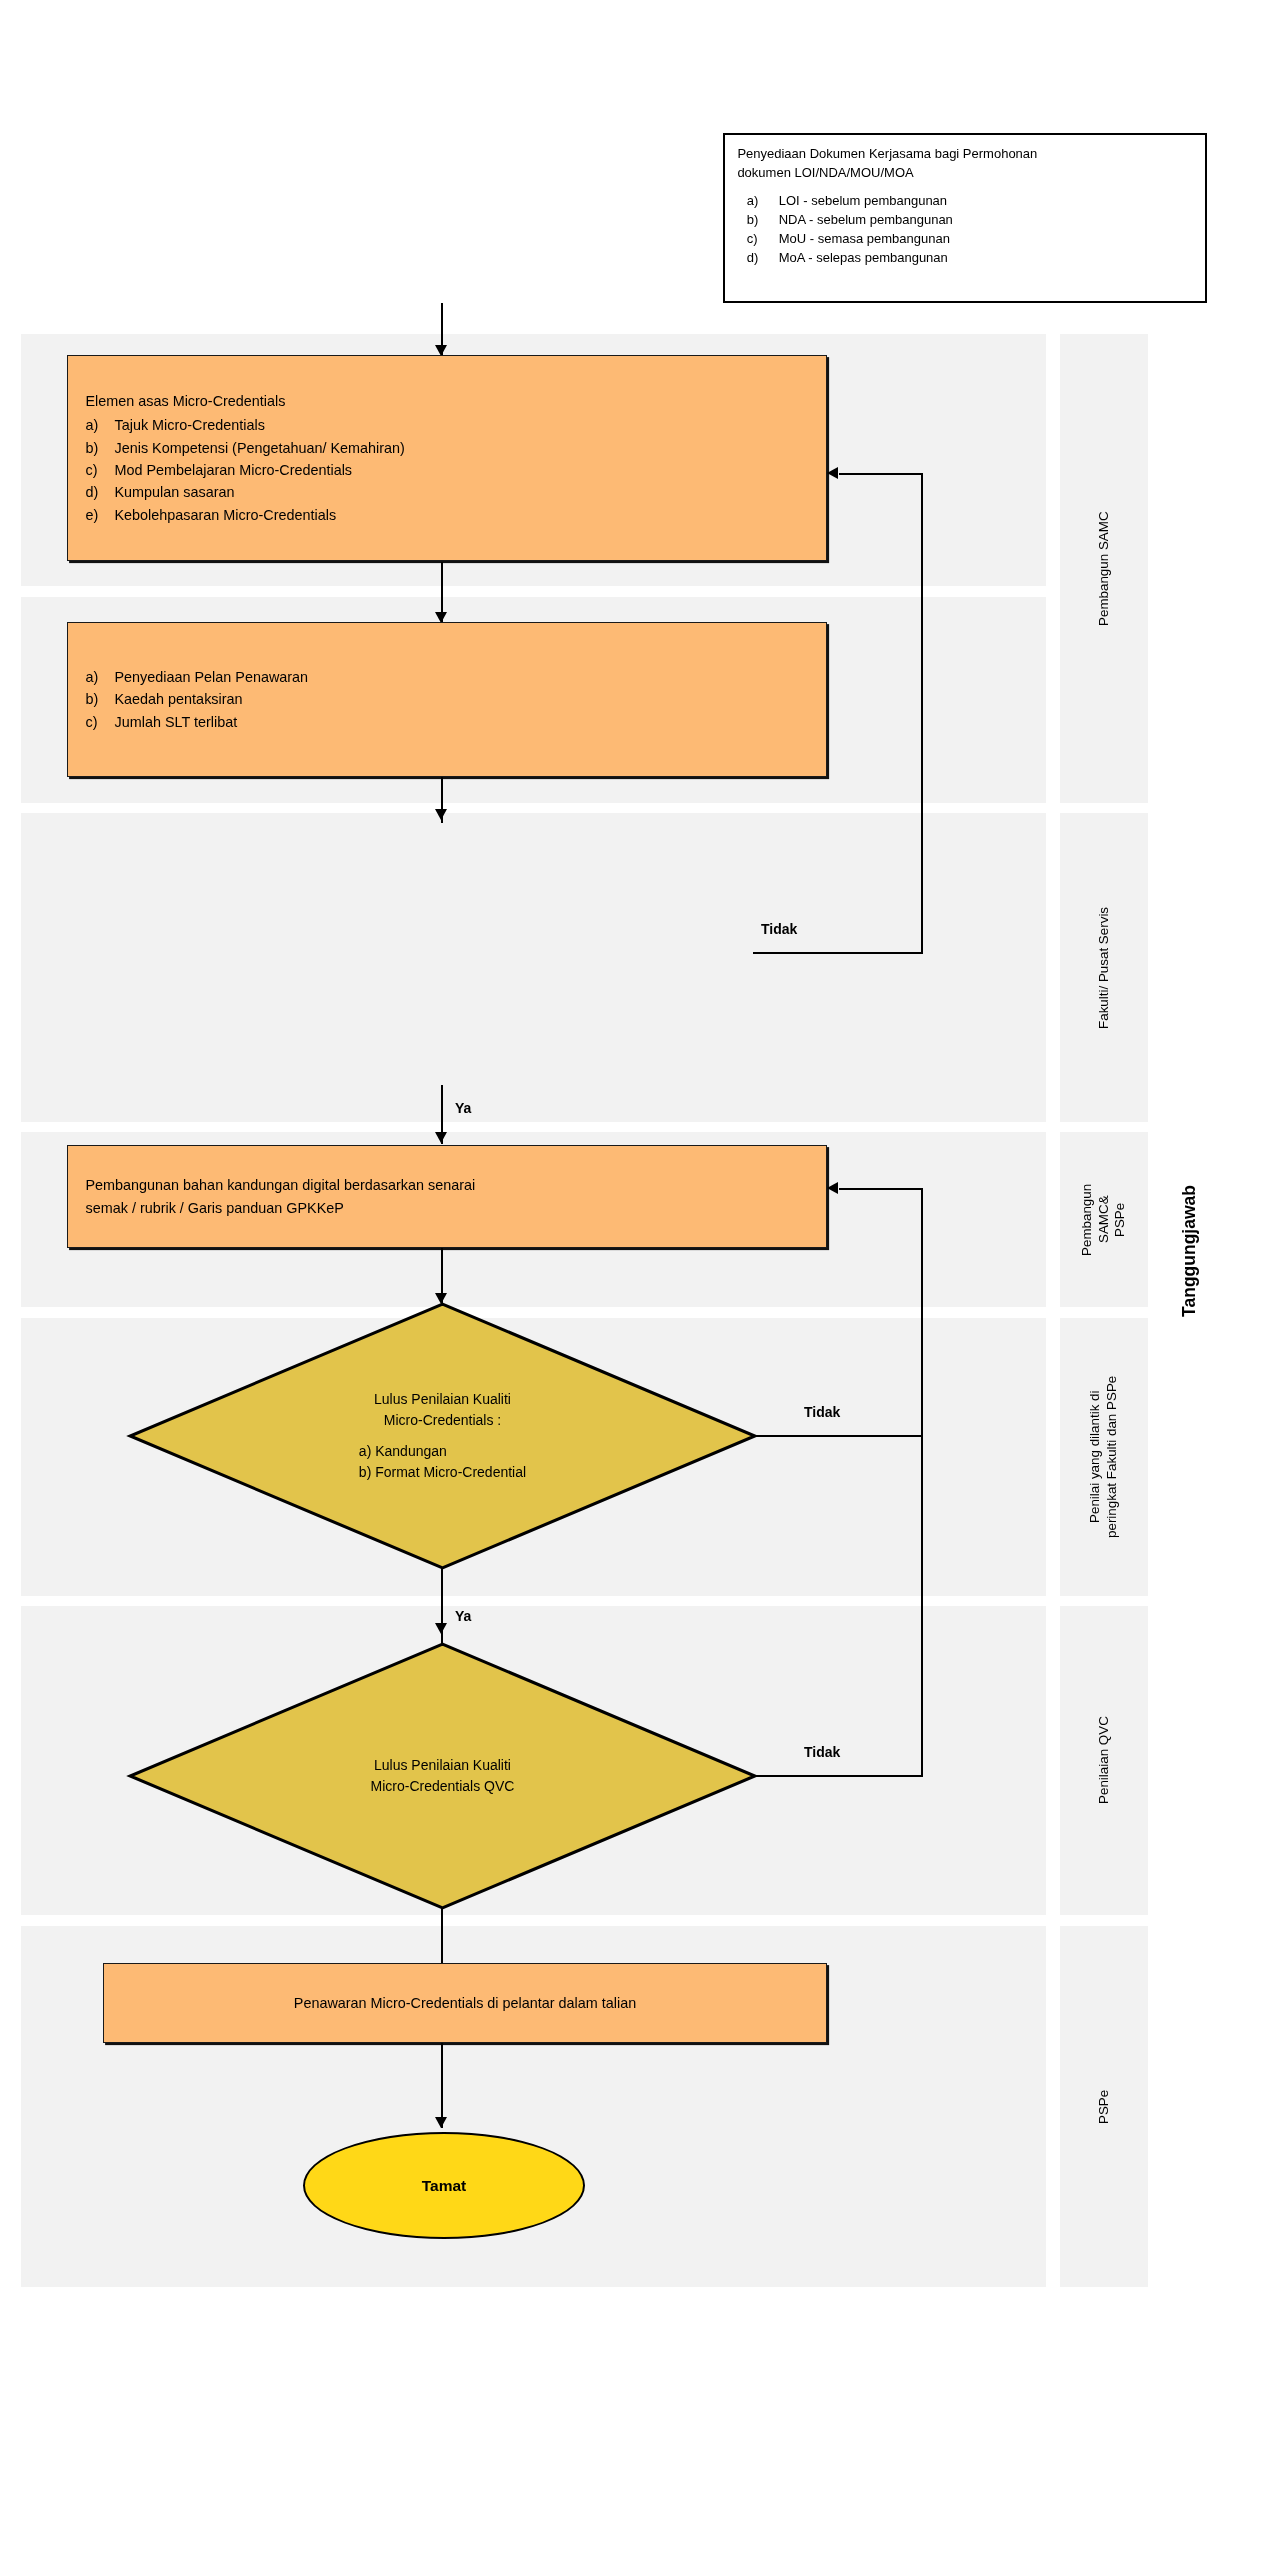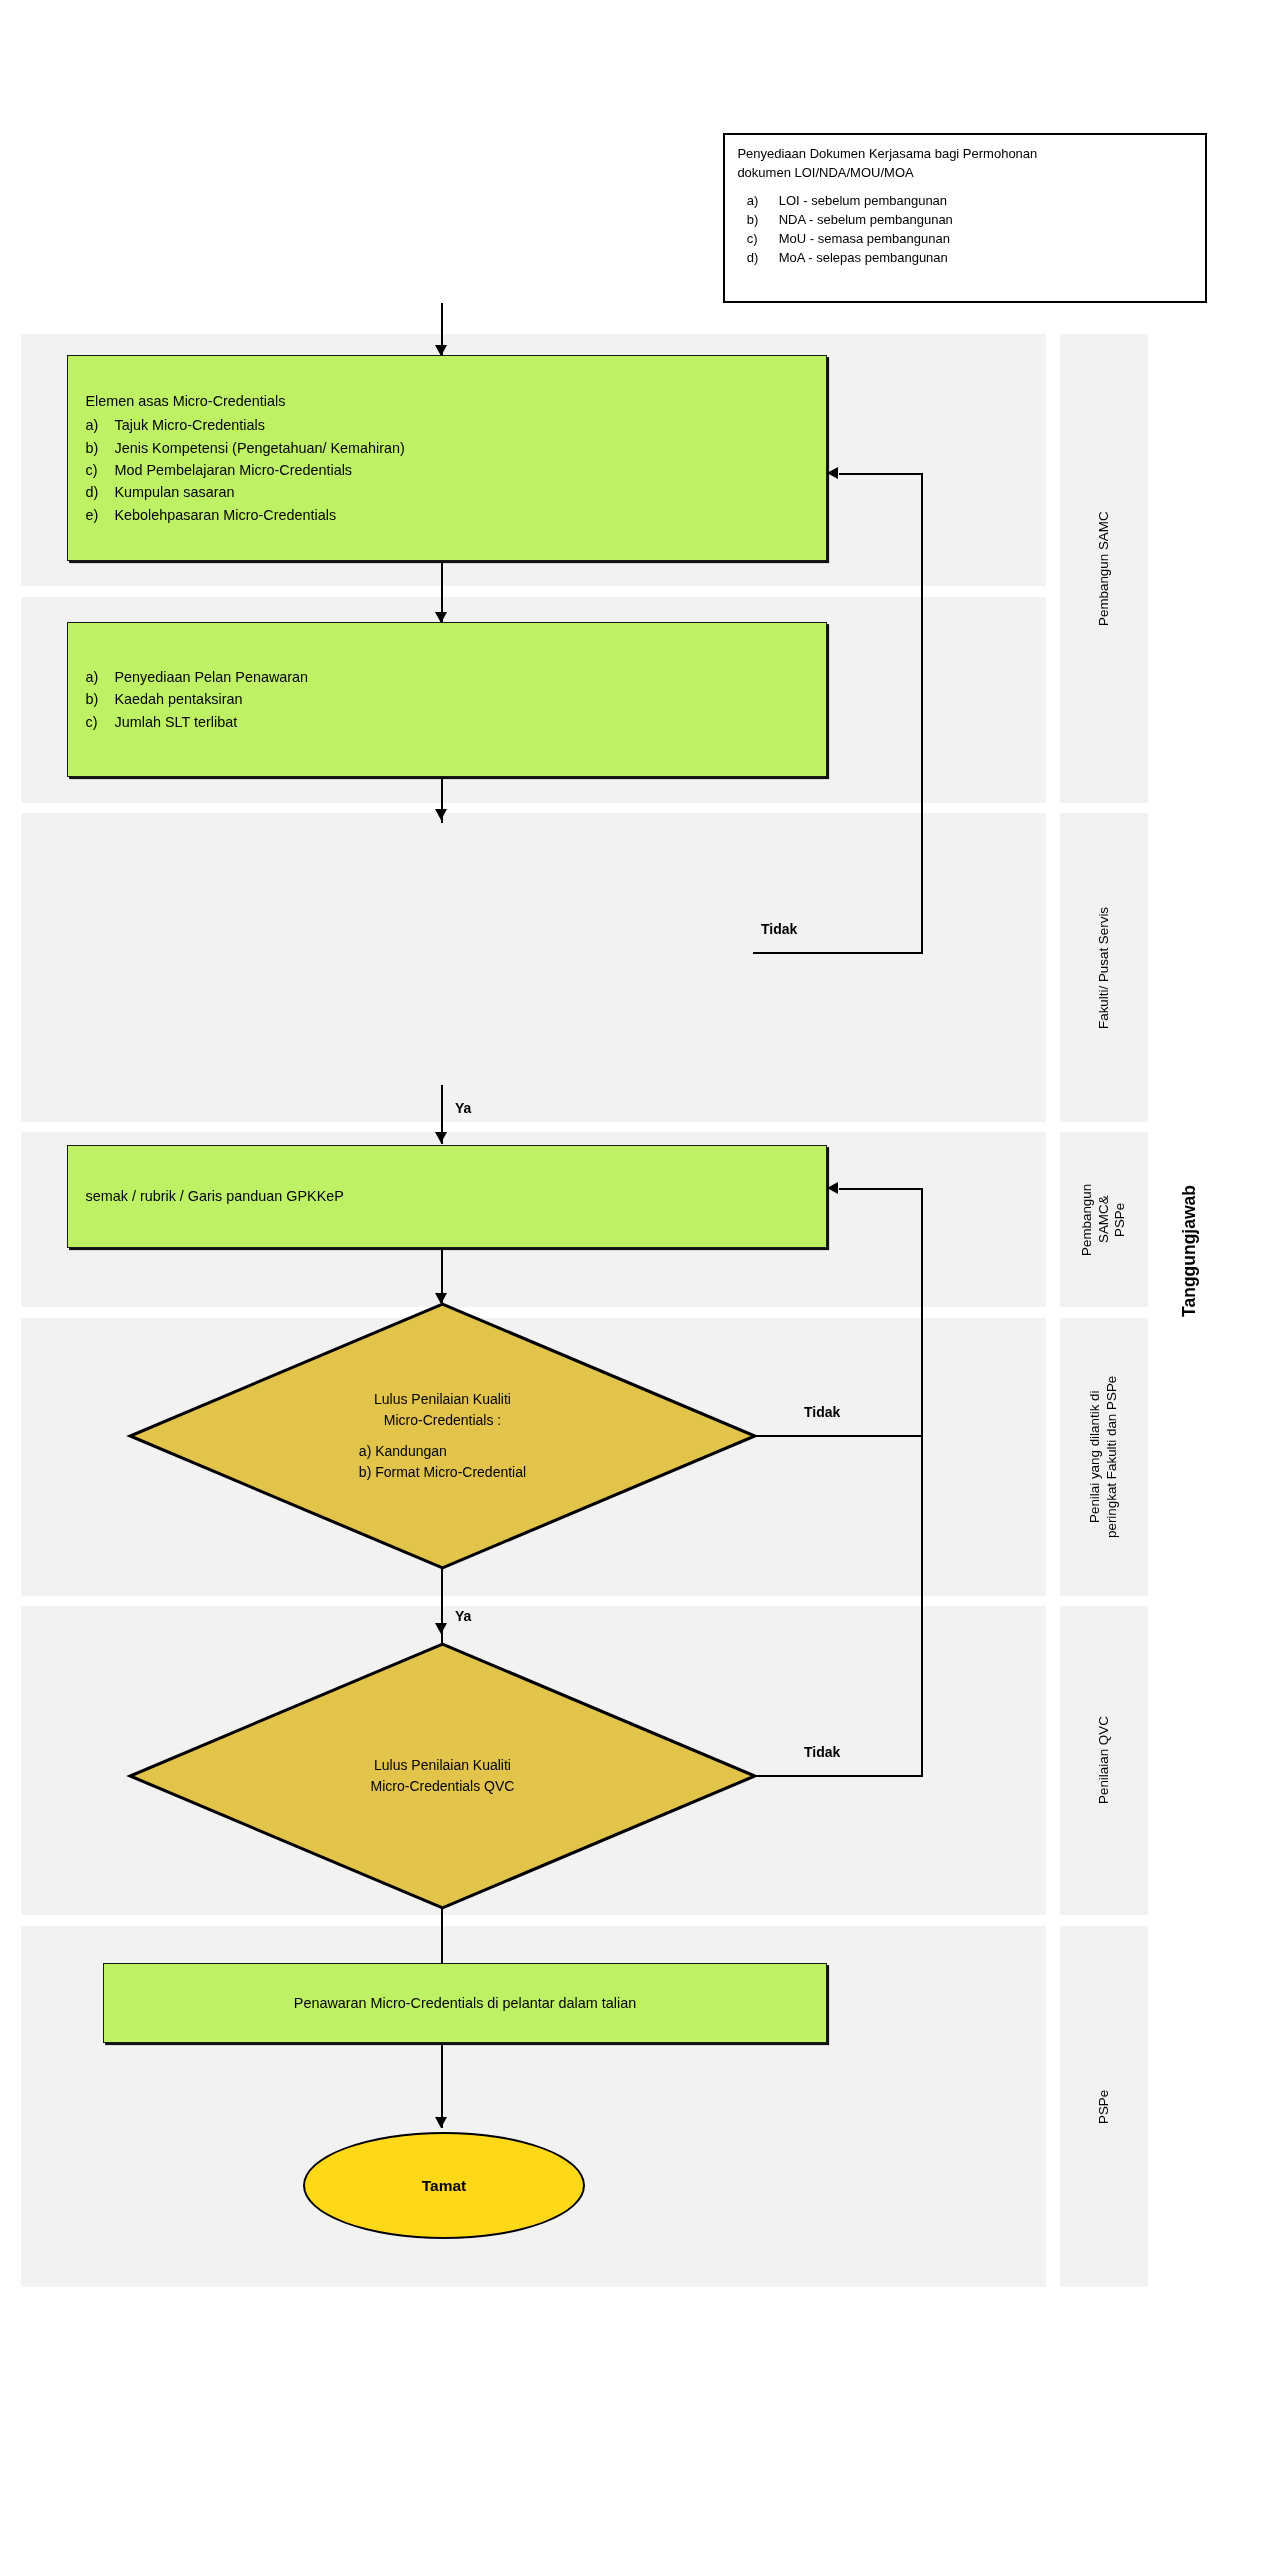--- a/index.html
+++ b/index.html
@@ -10,21 +10,21 @@
   .lane{position:absolute;background:#f2f2f2;}
   .lane-label{position:absolute;display:flex;align-items:center;justify-content:center;
       writing-mode:vertical-rl;text-orientation:mixed;transform:rotate(180deg);
       font-size:13.4px;color:#000;text-align:center;line-height:1.25;white-space:pre-line;}
   .resp-title{position:absolute;writing-mode:vertical-rl;text-orientation:mixed;
       transform:rotate(180deg);font-size:17.5px;font-weight:bold;color:#000;}
 
   
   .term{position:absolute;background:#FFD817;border:2.1px solid #000;border-radius:50%;
       display:flex;align-items:center;justify-content:center;font-size:15.5px;color:#000;}
-  .proc{position:absolute;background:#bef264;border:1.5px solid #1a1a1a;
+  .proc{position:absolute;background:#fdba74;border:1.5px solid #1a1a1a;
       box-shadow:2.1px 2.1px 0 0 #111;box-sizing:border-box;
       display:flex;flex-direction:column;justify-content:center;
       padding:11.3px 17.5px;font-size:14.4px;color:#000;line-height:1.55;}
   .proc .hdr{margin-bottom:2.1px;}
   .proc .li{display:flex;}
   .proc .li .mk{width:29px;flex:0 0 29px;}
 
   .diamond-wrap{position:absolute;}
   .diamond-wrap svg{position:absolute;left:0;top:0;overflow:visible;}
   .diamond-txt{position:absolute;left:0;top:0;width:100%;height:100%;
@@ -158,20 +158,21 @@
   <div class="edge vline" style="left:921px;top:474px;height:479px;"></div>
   <div class="edge hline" style="left:839px;top:473px;width:84px;"></div>
   <div class="arrow-l" style="left:827px;top:467px;"></div>
   <div class="elabel" style="left:761px;top:921px;">Tidak</div>
 
   <div class="edge vline" style="left:441px;top:1085px;height:59px;"></div>
   <div class="arrow-d" style="left:435px;top:1132px;"></div>
   <div class="elabel" style="left:455px;top:1100px;">Ya</div>
 
   <div class="proc" style="left:67px;top:1145px;width:760px;height:103px;">
+    <div>Pembangunan bahan kandungan digital berdasarkan senarai</div>
     <div>semak / rubrik / Garis panduan GPKKeP</div>
   </div>
 
   <div class="edge vline" style="left:441px;top:1248px;height:56px;"></div>
   <div class="arrow-d" style="left:435px;top:1293px;"></div>
 
   <div class="diamond-wrap" style="left:128px;top:1302px;width:629px;height:268px;">
     <svg width="629" height="268" viewBox="0 0 1220 520">
       <polygon points="610,4 1216,260 610,516 4,260" fill="#E2C44B" stroke="#000" stroke-width="6"></polygon>
     </svg>

